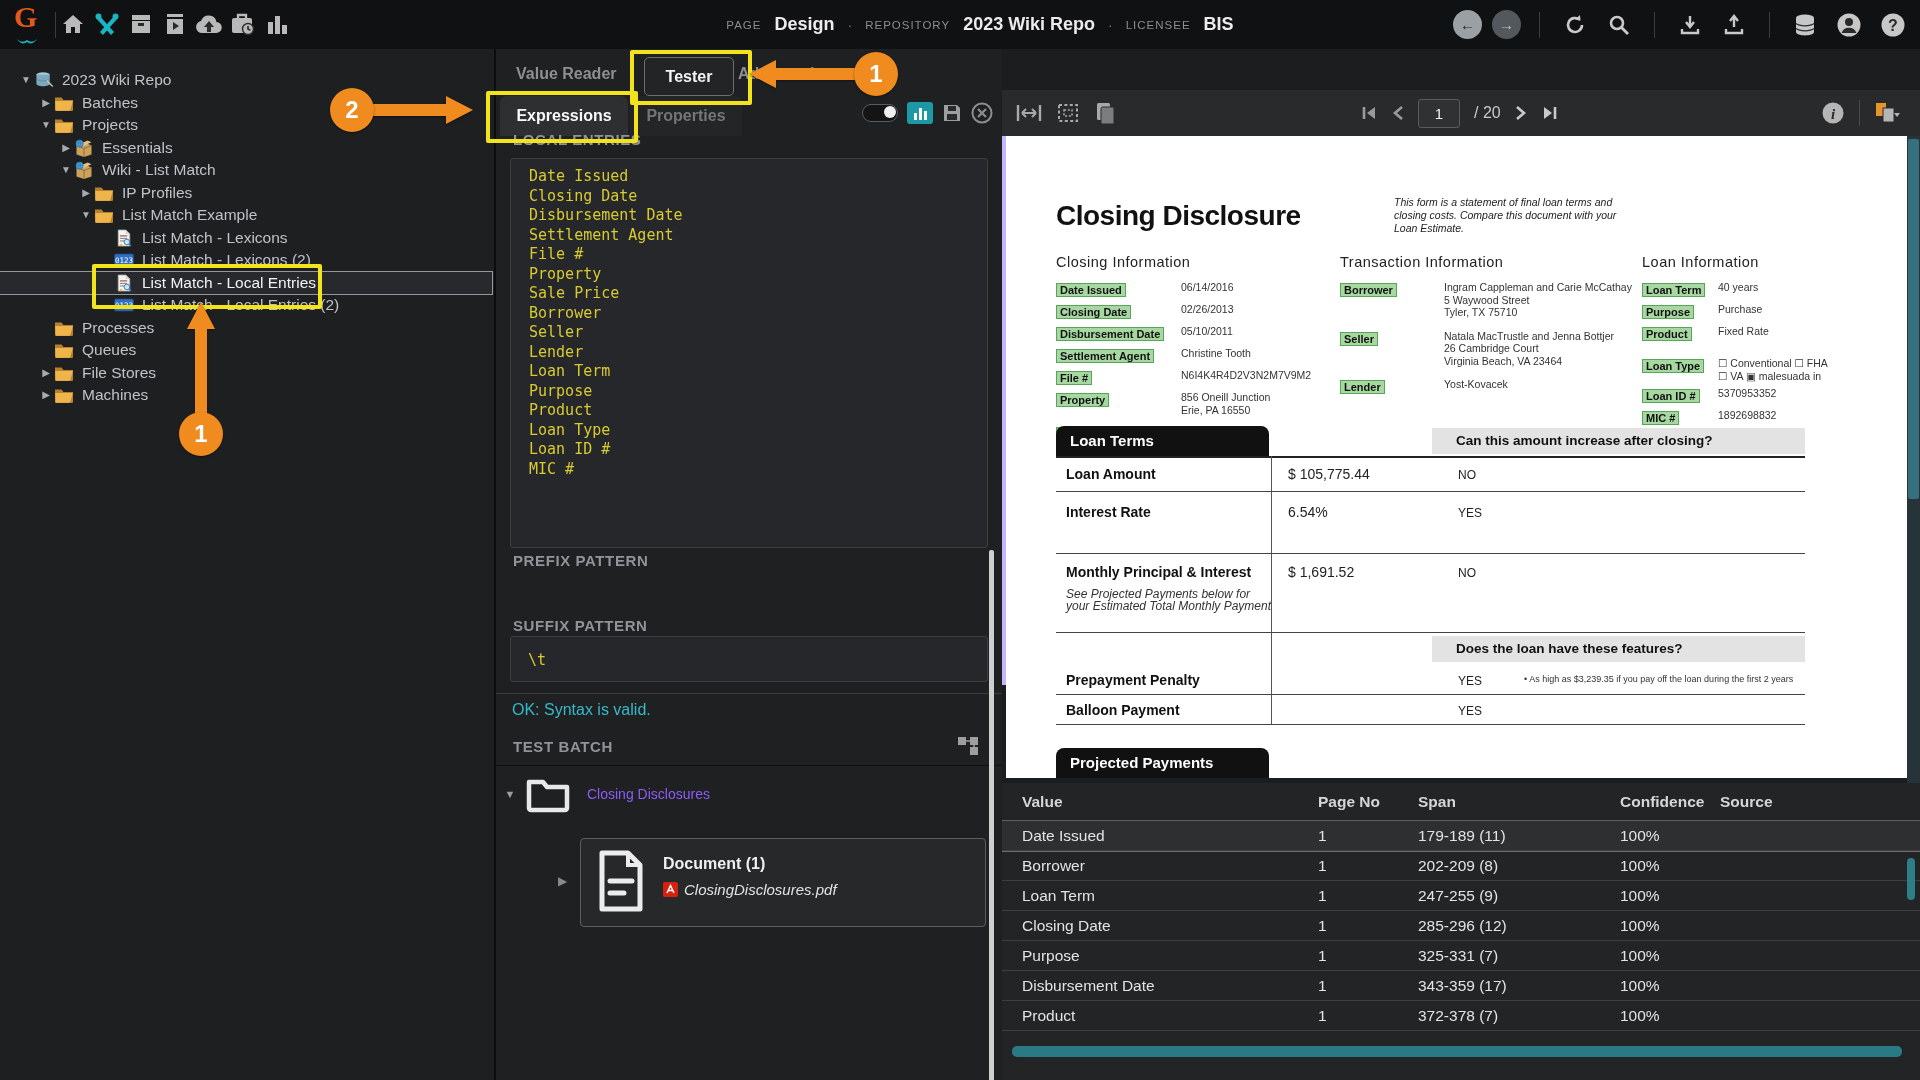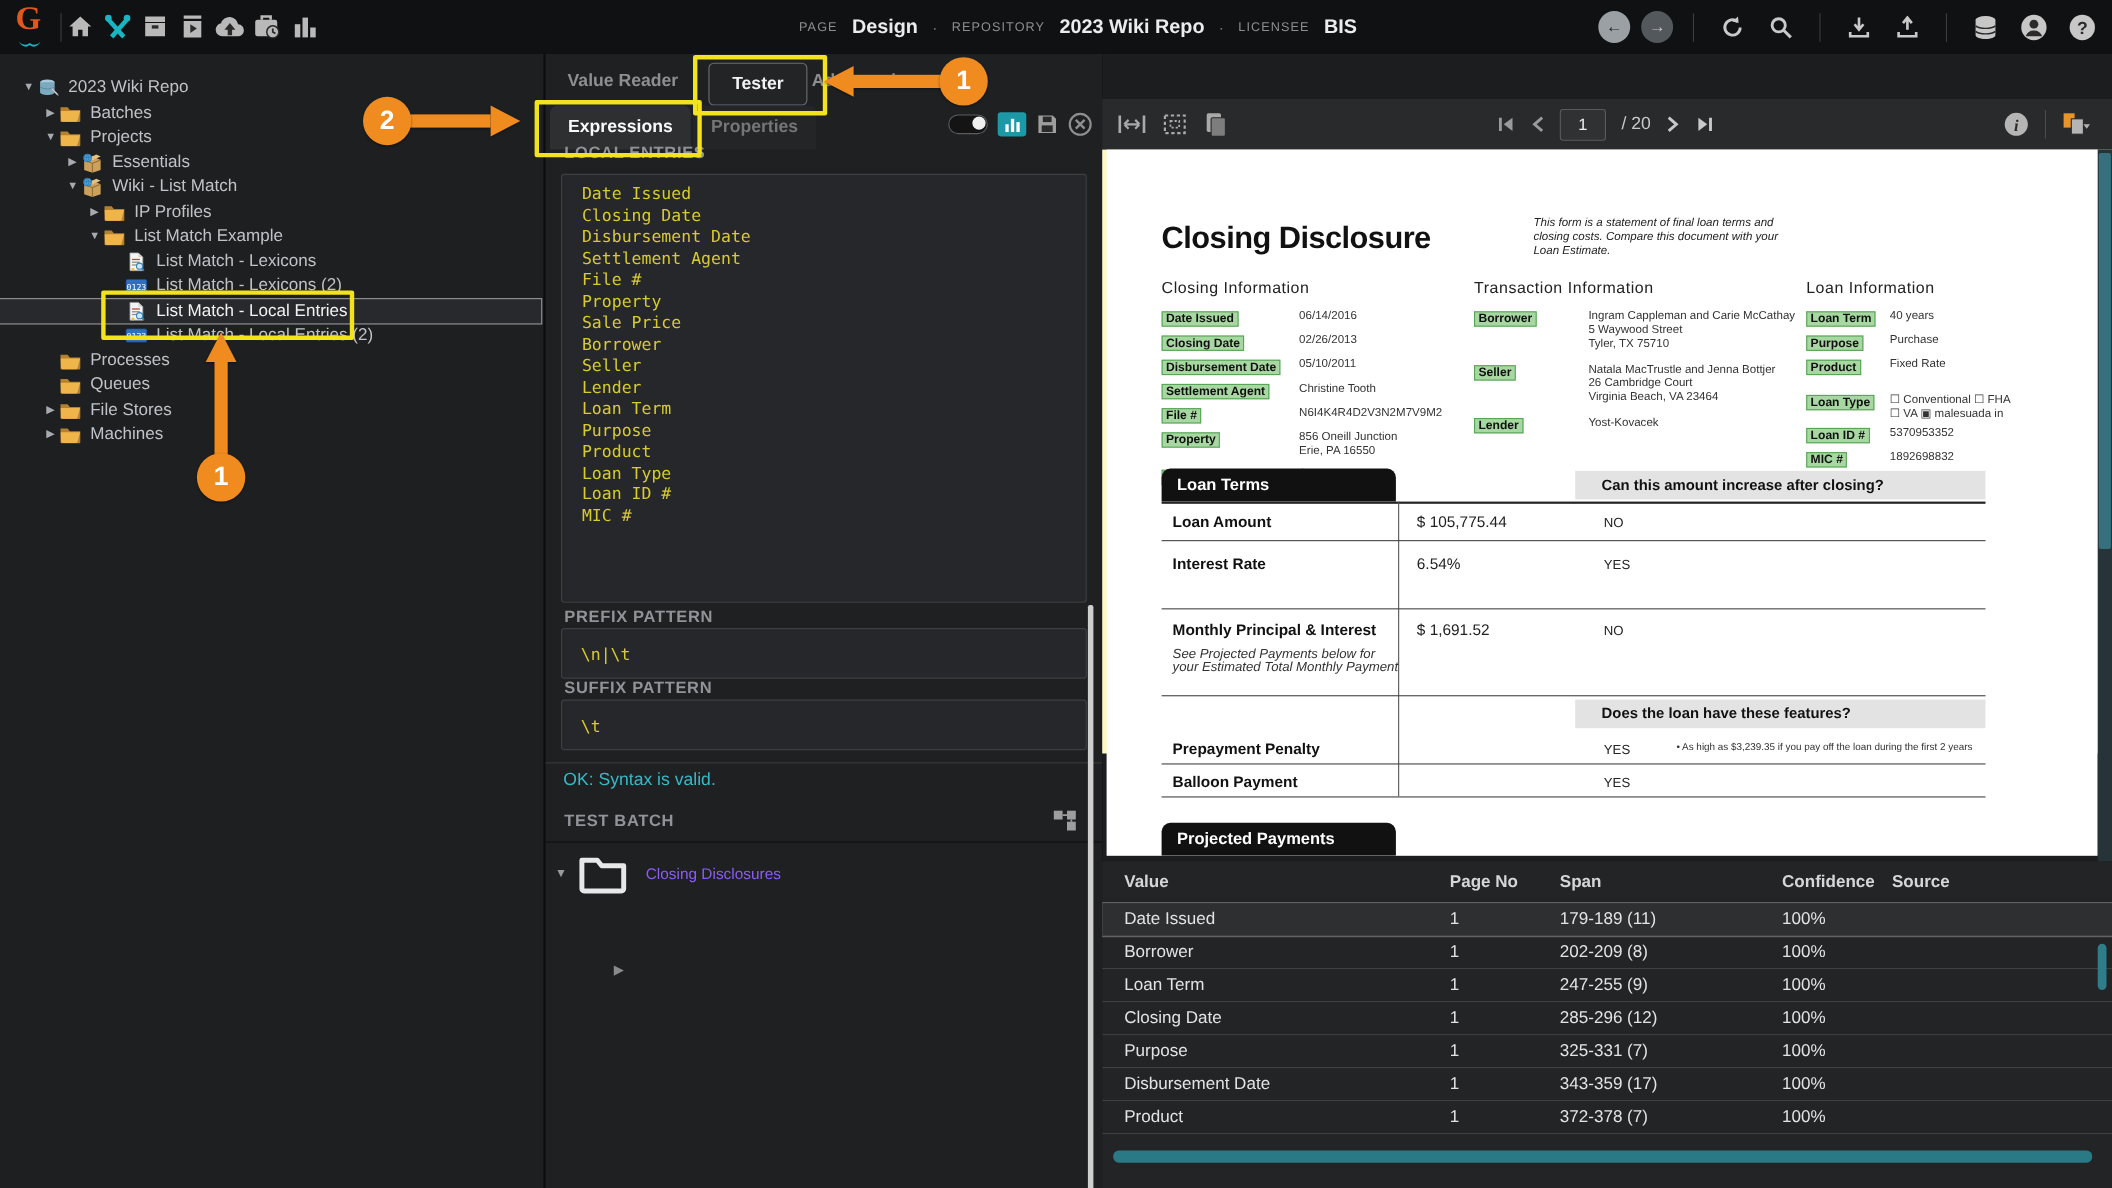--- a/index.html
+++ b/index.html
@@ -64,21 +64,21 @@
   #folder-row{position:absolute;left:0px;top:725px;display:flex;align-items:center;}
   #doc-card{position:absolute;left:84px;top:789px;width:404px;height:87px;background:#27282a;border:1px solid #5d5d5d;border-radius:4px;}
   #mid-splitter{position:absolute;left:493px;top:501px;width:5px;height:560px;background:#cfcfcf;border-radius:2px;}
 
   
   #right-panel{position:absolute;left:1002px;top:49px;width:918px;height:1031px;background:#1c1d1f;}
   #viewer-toolbar{position:absolute;left:0;top:41px;width:918px;height:46px;background:#292a2c;border-bottom:1px solid #141414;}
   .vt-group{position:absolute;top:0;height:46px;display:flex;align-items:center;gap:14px;color:#a9a9a9;}
   #page-input{width:40px;height:27px;background:#303133;border:1px solid #5b5b5b;border-radius:3px;color:#eee;
               text-align:center;font-size:15px;line-height:27px;}
-  #viewer{position:absolute;left:0;top:87px;width:918px;height:549px;background:#fef9c3;}
+  #viewer{position:absolute;left:0;top:87px;width:918px;height:549px;background:#c4b5fd;}
   #doc-page{position:absolute;left:4px;top:0;width:901px;height:642px;background:#fff;overflow:hidden;color:#222;}
   #viewer-scroll{position:absolute;right:0;top:0;width:13px;height:647px;background:#26343a;}
   #viewer-thumb{position:absolute;right:1px;top:3px;width:11px;height:360px;background:#35707c;border-radius:2px;}
 
   
   #doc-title{position:absolute;left:50px;top:64px;font-size:28px;font-weight:800;letter-spacing:-.5px;color:#111;}
   #doc-intro{position:absolute;left:388px;top:60px;width:232px;font-size:10.5px;font-style:italic;line-height:13px;color:#222;}
   .doc-col{position:absolute;top:118px;}
   .doc-col h3{margin:0 0 10px 0;font-size:14.5px;font-weight:400;color:#222;letter-spacing:.5px;}
   .doc-row{display:grid;margin-bottom:4px;}
@@ -457,21 +457,20 @@
         <div>Lender</div>
         <div>Loan Term</div>
         <div>Purpose</div>
         <div>Product</div>
         <div>Loan Type</div>
         <div>Loan ID #</div>
         <div>MIC #</div>
       </div>
 
     <span class="mini-label abs" style="left:17px;top:503px">PREFIX PATTERN</span>
-    <div class="code-box pattern-box" style="top:522px">\n|\t</div>
 
     <span class="mini-label abs" style="left:17px;top:568px">SUFFIX PATTERN</span>
     <div class="code-box pattern-box" style="top:587px">\t</div>
 
     <div id="mid-hr"></div>
     <div id="status-ok">OK: Syntax is valid.</div>
 
     <div id="tb-header">
       <span class="mini-label">TEST BATCH</span>
       <svg id="tb-tree-icon" width="24" height="22" viewBox="0 0 24 22">
@@ -484,20 +483,35 @@
 
     <div id="folder-row">
       <span style="width:18px;text-align:center;font-size:11px;color:#9a9a9a;margin-left:5px">▼</span>
       <svg width="50" height="40" viewBox="0 0 50 40" style="margin:0 14px 0 4px">
         <path d="M6 8 H20 L24 13 H44 V34 a2 2 0 0 1 -2 2 H8 a2 2 0 0 1 -2 -2 Z" fill="none" stroke="#e8e8e8" stroke-width="4.5" stroke-linejoin="round"></path>
       </svg>
       <span style="font-size:14px;color:#8b5cf6">Closing Disclosures</span>
     </div>
 
     <span class="abs" style="left:62px;top:825px;font-size:12px;color:#8a8a8a">▶</span>
+    <div id="doc-card">
+      <svg width="54" height="66" viewBox="0 0 54 66" style="position:absolute;left:13px;top:10px">
+        <path d="M8 4 H34 L46 16 V60 H8 Z" fill="none" stroke="#ececec" stroke-width="5" stroke-linejoin="round"></path>
+        <path d="M34 4 V16 H46" fill="none" stroke="#ececec" stroke-width="4"></path>
+        <path d="M16 32 H38 M16 44 H30" stroke="#ececec" stroke-width="5" stroke-linecap="round"></path>
+      </svg>
+      <div class="abs" style="left:82px;top:16px;font-size:16px;font-weight:bold;color:#f0f0f0">Document (1)</div>
+      <div class="abs" style="left:82px;top:42px;display:flex;align-items:center;gap:6px">
+        <svg width="15" height="15" viewBox="0 0 15 15">
+            <rect width="15" height="15" rx="2" fill="#d6210f"></rect>
+            <path d="M4 11 L7.5 3.5 L11 11 M5.6 8.6 H9.4" stroke="#fff" stroke-width="1.5" fill="none"></path>
+          </svg>
+        <span style="font-size:15px;font-style:italic;color:#e2e2e2">ClosingDisclosures.pdf</span>
+      </div>
+    </div>
 
     <div id="mid-splitter"></div>
   </section>
 
   <section id="right-panel">
     <div id="viewer-toolbar">
       <div class="vt-group" style="left:14px">
         <svg width="26" height="20" viewBox="0 0 26 20">
             <path d="M2 2 V18 M24 2 V18" stroke="#a9a9a9" stroke-width="2.4"></path>
             <path d="M6 10 H20 M6 10 l4 -4 M6 10 l4 4 M20 10 l-4 -4 M20 10 l-4 4" stroke="#a9a9a9" stroke-width="2" fill="none"></path>

